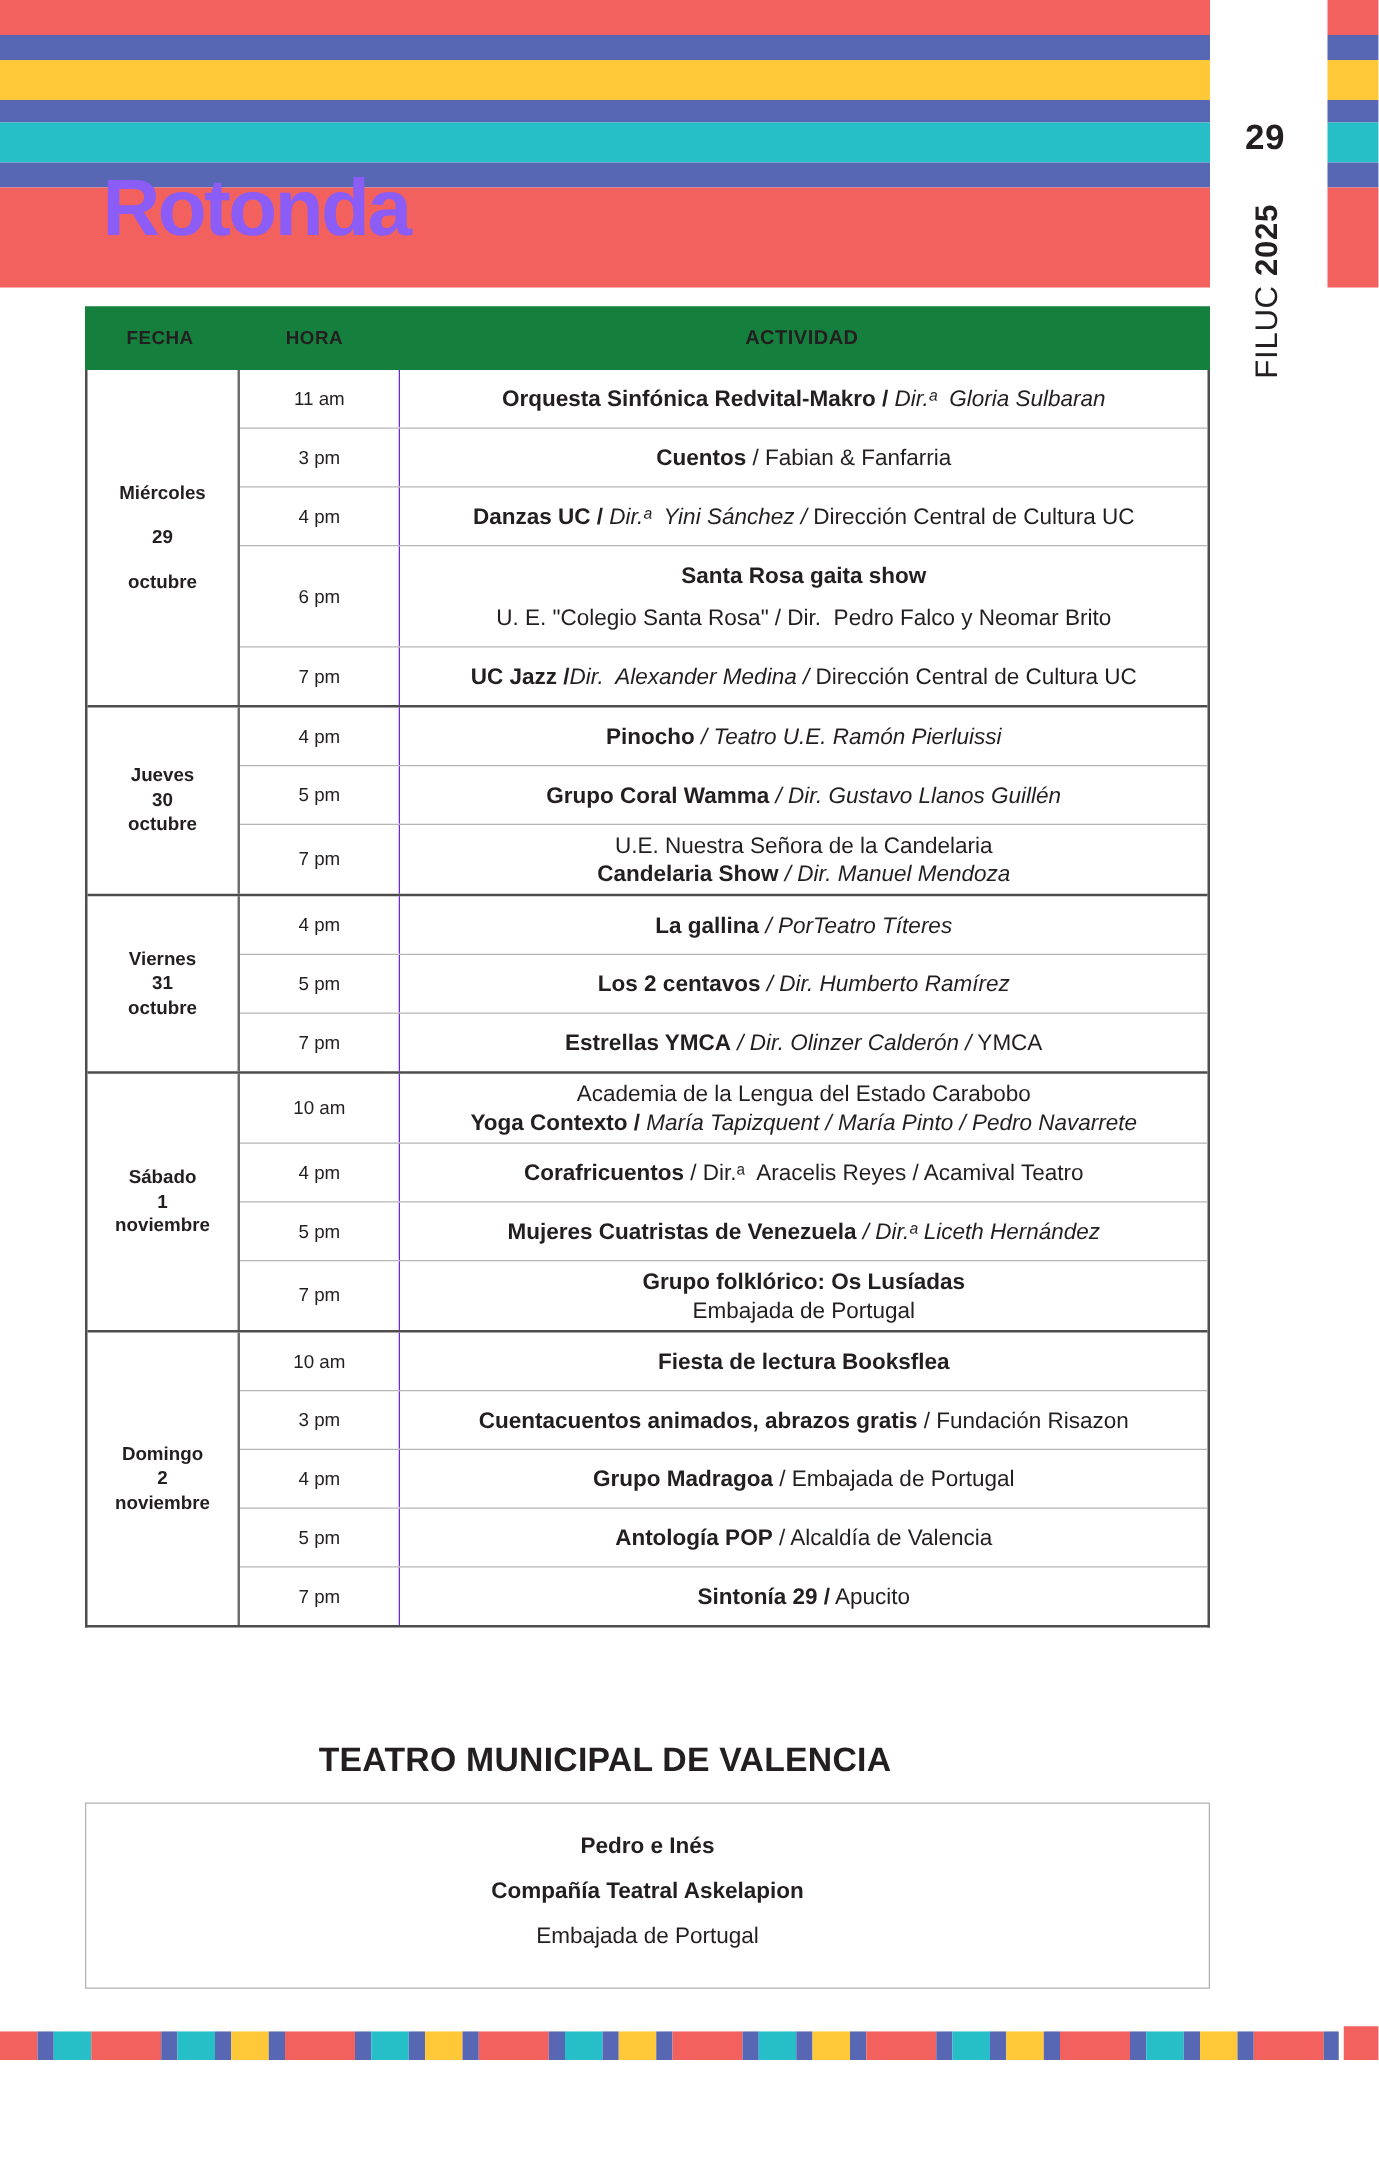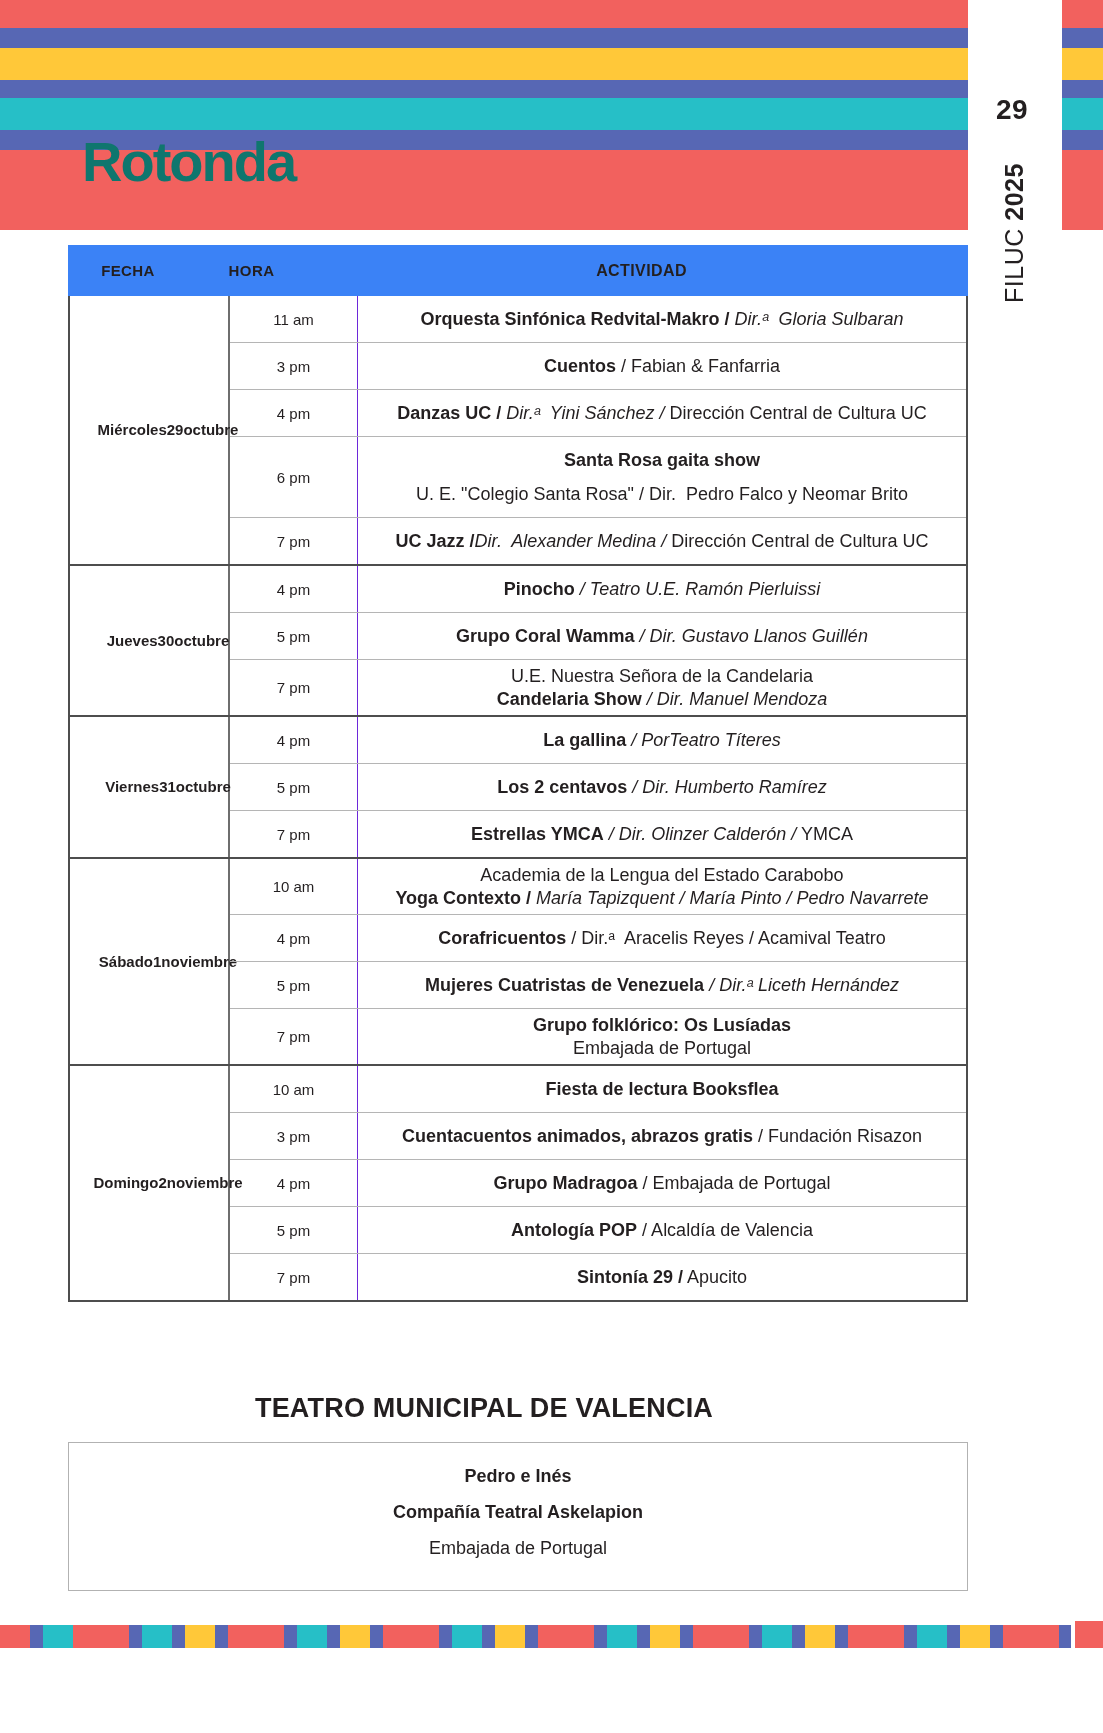--- a/index.html
+++ b/index.html
@@ -5,41 +5,41 @@
   html,body{margin:0;padding:0;background:#ffffff;}
   .page{position:relative;width:1103px;height:1733px;background:#fff;overflow:hidden;
         font-family:"Liberation Sans","DejaVu Sans",sans-serif;color:#231F20;}
 
   
   .stripe-col{position:absolute;top:0;}
   #stripesMain{left:0;width:968px;}
   #stripesRight{left:1062px;width:41px;}
   .stripe-col div{width:100%;}
 
-  .title{position:absolute;left:82px;top:134px;font-size:56px;font-weight:700;color:#0f766e;
+  .title{position:absolute;left:82px;top:134px;font-size:64px;font-weight:700;color:#8b5cf6;
          letter-spacing:-2px;line-height:1;}
 
   .pageNum{position:absolute;left:996px;top:94px;font-size:28px;font-weight:700;letter-spacing:.5px;}
   .vert{position:absolute;left:1014px;top:233px;transform:translate(-50%,-50%) rotate(-90deg);
         font-size:25px;white-space:nowrap;letter-spacing:.5px;}
   .vert .bold{font-weight:700;}
 
   
   .sched{position:absolute;left:68px;top:245px;width:900px;}
-  .thead{display:flex;background:#3b82f6;height:51px;align-items:center;
+  .thead{display:flex;background:#15803d;height:51px;align-items:center;
          font-weight:700;font-size:15px;letter-spacing:.4px;}
   .thead .c1{width:120px;text-align:center;}
   .thead .c2{width:127px;text-align:center;}
   .thead .c3{flex:1;text-align:center;font-size:16px;}
   .tbody{border:2px solid #4d4d4d;border-top:none;}
   .group{display:flex;border-top:2px solid #4d4d4d;}
   .group:first-child{border-top:none;}
-  .date-cell{width:120px;border-right:2px solid #6e6e6e;display:flex;flex-direction:row;
+  .date-cell{width:120px;border-right:2px solid #6e6e6e;display:flex;flex-direction:column;
              justify-content:center;align-items:center;font-weight:700;font-size:15px;
-             line-height:1.3;text-align:center;margin-left:38px;}
+             line-height:1.3;text-align:center;}
   .date-cell.spread{line-height:2.35;}
   .rowscol{flex:1;display:flex;flex-direction:column;}
   .trow{display:flex;border-top:1px solid #b5b5b5;flex:1;}
   .trow:first-child{border-top:none;}
   .tcell-time{width:127px;border-right:1px solid #6d28d9;display:flex;align-items:center;
               justify-content:center;font-size:15px;}
   .tcell-act{flex:1;display:flex;flex-direction:column;justify-content:center;text-align:center;
              font-size:18px;min-height:46px;padding:5px 10px;line-height:1.25;
              white-space:pre-wrap;box-sizing:border-box;}
   .trow.tall .tcell-act{line-height:1.9;min-height:80px;}

